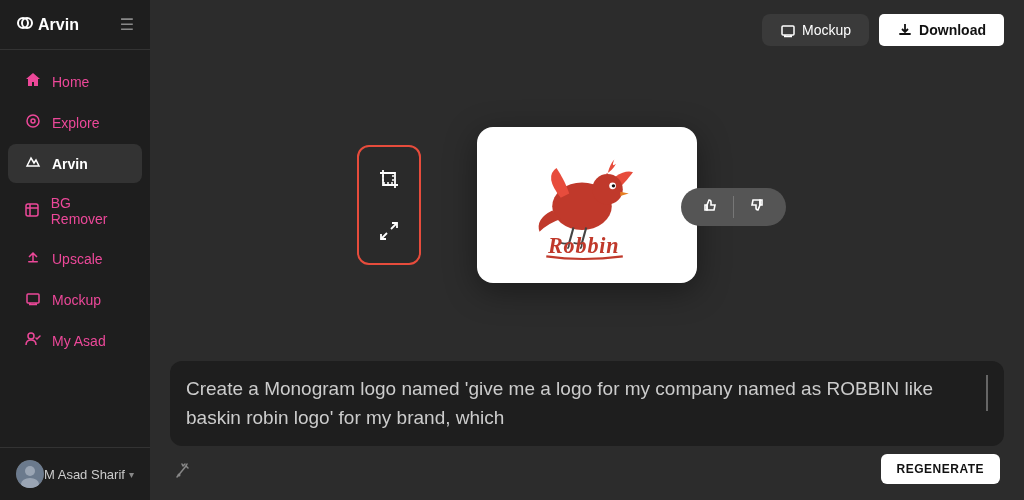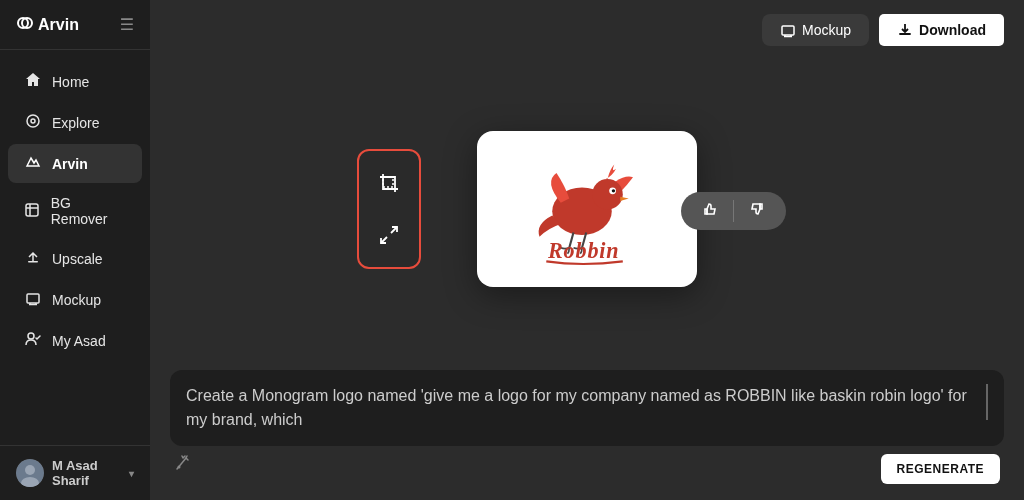--- a/index.html
+++ b/index.html
@@ -51,21 +51,21 @@
     .sidebar-nav {
       flex: 1;
       padding: 10px 0;
     }
 
     .nav-item {
       display: flex;
       align-items: center;
       gap: 10px;
       padding: 10px 16px;
-      color: #e5e5e5;
+      color: #ec4899;
       font-size: 14px;
       cursor: pointer;
       border-radius: 8px;
       margin: 2px 8px;
       transition: background 0.15s;
     }
 
     .nav-item.active {
       background: #333;
       color: #fff;
@@ -75,24 +75,22 @@
     .nav-item .nav-icon {
       font-size: 15px;
       width: 18px;
       text-align: center;
     }
 
     .sidebar-footer {
       padding: 12px 16px;
       display: flex;
       align-items: center;
-      gap: 8px;
       border-top: 1px solid #333;
       cursor: pointer;
-      font-weight: bold;
     }
 
     .avatar {
       width: 28px;
       height: 28px;
       border-radius: 50%;
       background: #555;
       display: flex;
       align-items: center;
       justify-content: center;
@@ -260,37 +258,37 @@
 
     .prompt-box {
       background: #1e1e1e;
       border-radius: 12px;
       padding: 14px 16px;
       position: relative;
     }
 
     .prompt-text {
       color: #ccc;
-      font-size: 16px;
+      font-size: 19px;
       line-height: 1.5;
       padding-right: 10px;
     }
 
     .prompt-cursor {
       position: absolute;
       right: 16px;
       top: 14px;
       width: 2px;
       height: 36px;
       background: #666;
     }
 
     .prompt-actions {
       display: flex;
-      align-items: flex-start;
+      align-items: flex-end;
       justify-content: space-between;
       padding: 0 4px;
     }
 
     .magic-icon {
       color: #888;
       font-size: 16px;
       cursor: pointer;
     }
 

